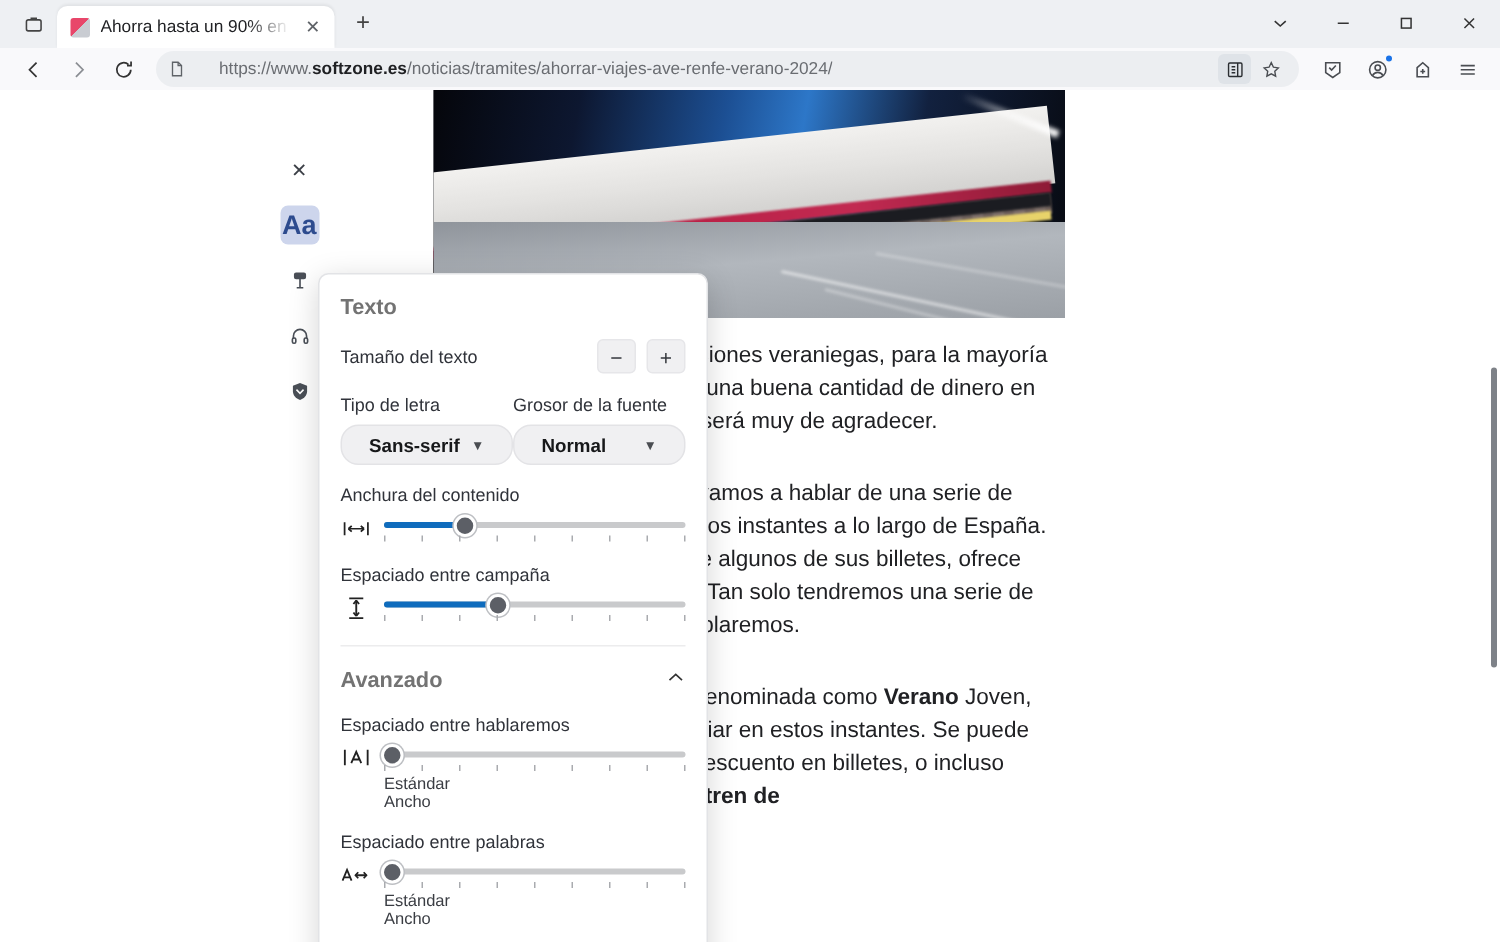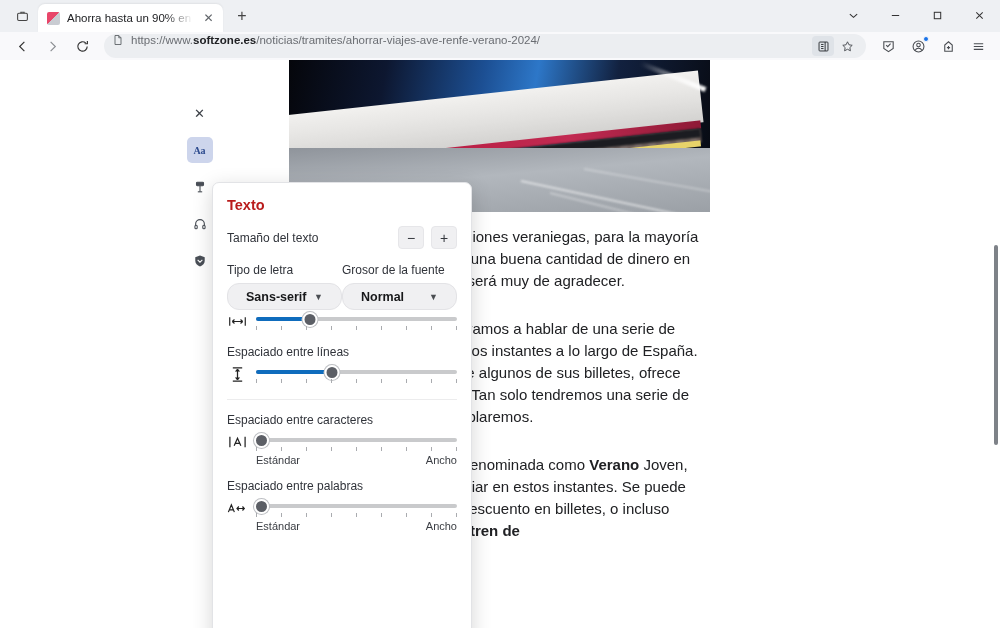--- a/index.html
+++ b/index.html
@@ -43,21 +43,21 @@
   .wincontrols { display:flex; align-items:flex-start; height:32px; }
   .wc { width:42px; height:30px; display:flex; align-items:center; justify-content:center; color:#333; }
 
   .toolbar {
     position:absolute; left:0; top:32px; width:1000px; height:28px;
     background:#f9f9fb; display:flex; align-items:center; padding:0 8px; gap:2px;
   }
   .tb-btn { width:28px; height:24px; }
   .omnibox {
     flex:1; height:24px; margin:0 6px; border-radius:12px;
-    background:#eceef1; display:flex; padding:0 8px; gap:7px;
+    background:#eceef1; display:flex; align-items:center; padding:0 8px; gap:22px;
   }
   .url { font-size:11.5px; color:#6a6d72; white-space:nowrap; overflow:hidden; }
   .url b { color:#202124; font-weight:700; }
   .omni-right { display:flex; align-items:center; gap:2px; margin-left:auto; }
   .omni-icon { width:22px; height:20px; }
   .omni-icon.active { background:#dfe3e8; }
   .tb-right { display:flex; align-items:center; gap:2px; }
   .tb-right .tb-btn { position:relative; }
   .badge-dot {
     position:absolute; top:2px; right:3px; width:6px; height:6px;
@@ -125,30 +125,30 @@
   .rail {
     position:absolute; left:186px; top:40px; width:27px;
     display:flex; flex-direction:column; align-items:center; gap:11px; z-index:6;
   }
   .rail-btn {
     width:26px; height:26px; border-radius:5px;
     display:flex; align-items:center; justify-content:center; color:#4a4f57;
   }
   .rail-btn.sel { background:#cdd5ec; color:#2a4a8d; }
   .rail-btn.sel .aa { color:#2d4b8e; font-weight:700; }
-  .aa { font-size:10px;font-family:Liberation Serif, serif; }
+  .aa { font-size:18px; }
 
   
   .panel {
     position:absolute; left:212px; top:122px; width:260px; height:506px;
     background:#fff; border:1px solid #e2e3e6; border-radius:7px;
     box-shadow:0 5px 20px rgba(0,0,0,.17); z-index:8; overflow:hidden;
   }
   .panel-inner { padding:14px 14px 0 14px; }
-  .sec-title { font-size:14.5px; font-weight:700; color:#b91c1c; margin-bottom:13px; }
+  .sec-title { font-size:14.5px; font-weight:700; color:#737373; margin-bottom:13px; }
   .sec-title.mt { margin-top:18px; }
   .row { display:flex; align-items:center; justify-content:space-between; }
   .lbl { font-size:12px; color:#30333a; }
   .stepper { display:flex; gap:7px; }
   .step-btn {
     width:26px; height:23px; border-radius:4px; background:#f0f0f2;
     display:flex; align-items:center; justify-content:center;
     font-size:14px; color:#33363c; border:1px solid #e6e6e9;
   }
   .selects { display:flex; margin-top:14px; }
@@ -173,21 +173,21 @@
     border-radius:2px; background:#c9cacc;
   }
   .fill { position:absolute; left:0; top:7px; height:4px; border-radius:2px; background:#0f6cbd; }
   .thumb {
     position:absolute; top:2px; width:15px; height:15px; border-radius:50%;
     background:#5c5f66; border:2px solid #fff; box-shadow:0 0 0 1px #bdbfc3;
     transform:translateX(-7.5px);
   }
   .ticks { position:absolute; left:0; right:0; top:16px; height:5px; display:flex; justify-content:space-between; }
   .ticks i { width:1px; height:4px; background:#a9abaf; display:block; }
-  .ends { display:flex; justify-content:space-between; font-size:11px; color:#3a3d43; margin:1px 0 0 29px; }
+  .ends { display:flex; justify-content:space-between; font-size:11px; color:#3a3d43; margin:1px 0 0 29px;flex-direction:column; }
 
   .scrollbar {
     position:absolute; right:2px; top:185px; width:4px; height:200px;
     background:#7e8288; border-radius:2px; z-index:3;
   }
 </style>
 </head>
 <body>
 
 <div id="app">
@@ -377,20 +377,21 @@
           <div class="sel-group">
             <div class="sel-lbl">Grosor de la fuente</div>
             <div class="sel-box">
               <span>Normal</span>
               <span class="chev">▼</span>
             </div>
           </div>
         </div>
 
 
+        <div class="slider-lbl">Anchura del contenido</div>
         <div class="slider-row">
           <span class="sl-ico">
             <svg width="19" height="13" viewBox="0 0 22 14" fill="none" stroke="#222" stroke-width="1.35">
               <path d="M2 2v10M20 2v10M5 7h12"></path>
                 <path d="M5 7l2.5-2.3M5 7l2.5 2.3M17 7l-2.5-2.3M17 7l-2.5 2.3"></path>
             </svg>
           </span>
           <span class="track-wrap">
             <span class="track"></span>
             <span class="fill" style="width:27%"></span>
@@ -402,21 +403,21 @@
                 <i></i>
                 <i></i>
                 <i></i>
                 <i></i>
                 <i></i>
                 <i></i>
               </span>
           </span>
         </div>
 
-        <div class="slider-lbl">Espaciado entre líneas</div>
+        <div class="slider-lbl">Espaciado entre campaña</div>
         <div class="slider-row">
           <span class="sl-ico">
             <svg width="15" height="17" viewBox="0 0 16 18" fill="none" stroke="#222" stroke-width="1.35">
               <path d="M3 2h10M3 16h10M8 3.5v11"></path>
                 <path d="M8 3.5L6 6M8 3.5L10 6M8 14.5L6 12M8 14.5L10 12"></path>
             </svg>
           </span>
           <span class="track-wrap">
             <span class="track"></span>
             <span class="fill" style="width:38%"></span>
@@ -430,22 +431,30 @@
                 <i></i>
                 <i></i>
                 <i></i>
                 <i></i>
               </span>
           </span>
         </div>
 
         <div class="divider"></div>
 
-
-        <div class="slider-lbl">Espaciado entre caracteres</div>
+        <div class="sec-hdr" style="margin-top:14px;">
+          <span class="sec-title" style="margin:0;">Avanzado</span>
+          <span>
+            <svg width="13" height="13" viewBox="0 0 14 14" fill="none" stroke="#333" stroke-width="1.2">
+                <path d="M2.5 9L7 5l4.5 4"></path>
+              </svg>
+          </span>
+        </div>
+
+        <div class="slider-lbl">Espaciado entre hablaremos</div>
         <div class="slider-row">
           <span class="sl-ico">
             <svg width="19" height="14" viewBox="0 0 20 14" fill="none" stroke="#222" stroke-width="1.3">
               <path d="M2 1.5v11M18 1.5v11"></path>
                 <path d="M6.5 11L10 3l3.5 8M7.8 8.4h4.4"></path>
             </svg>
           </span>
           <span class="track-wrap">
             <span class="track"></span>
             <span class="fill" style="width:0%"></span>

